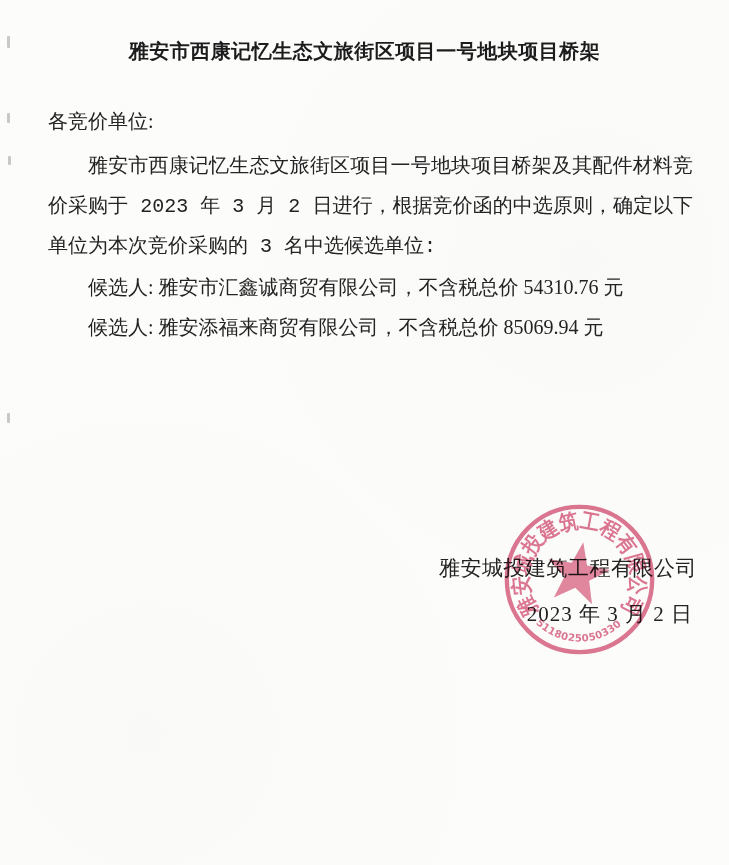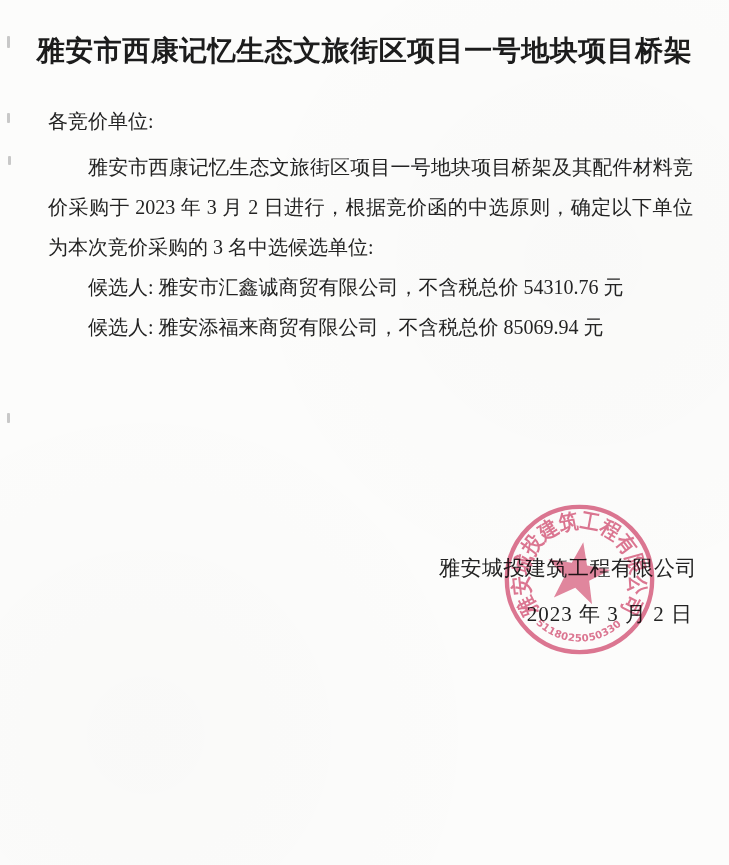--- a/index.html
+++ b/index.html
@@ -13,34 +13,34 @@
       radial-gradient(circle at 80% 30%, rgba(0,0,0,0.010), transparent 45%);
     font-family: "Liberation Serif", "DejaVu Serif", serif;
     color: #222222;
     overflow: hidden;
   }
   .doc-title {
     margin: 28px 28px 0 28px;
     text-align: center;
     font-family: "Liberation Sans", "DejaVu Sans", sans-serif;
     font-weight: 700;
-    font-size: 28px;
+    font-size: 20px;
     line-height: 46px;
     color: #1c1c1c;
     letter-spacing: 0.5px;
   }
   .body-block {
     margin: 27px 36px 0 48px;
     font-size: 20px;
     line-height: 40px;
     text-align: justify;
     color: #232323;
   }
   .salutation { text-indent: 0; }
-  .para-indent { text-indent: 2em; }
+  .para-indent { text-indent: 2em; font-family: Liberation Mono, monospace; }
   .intro-para { margin-top: 6px; }
   .candidate-line { text-indent: 2em; }
   .sig-company {
     position: absolute;
     top: 553px;
     right: 32px;
     font-size: 21px;
     line-height: 30px;
     color: #232323;
     letter-spacing: 0.5px;

